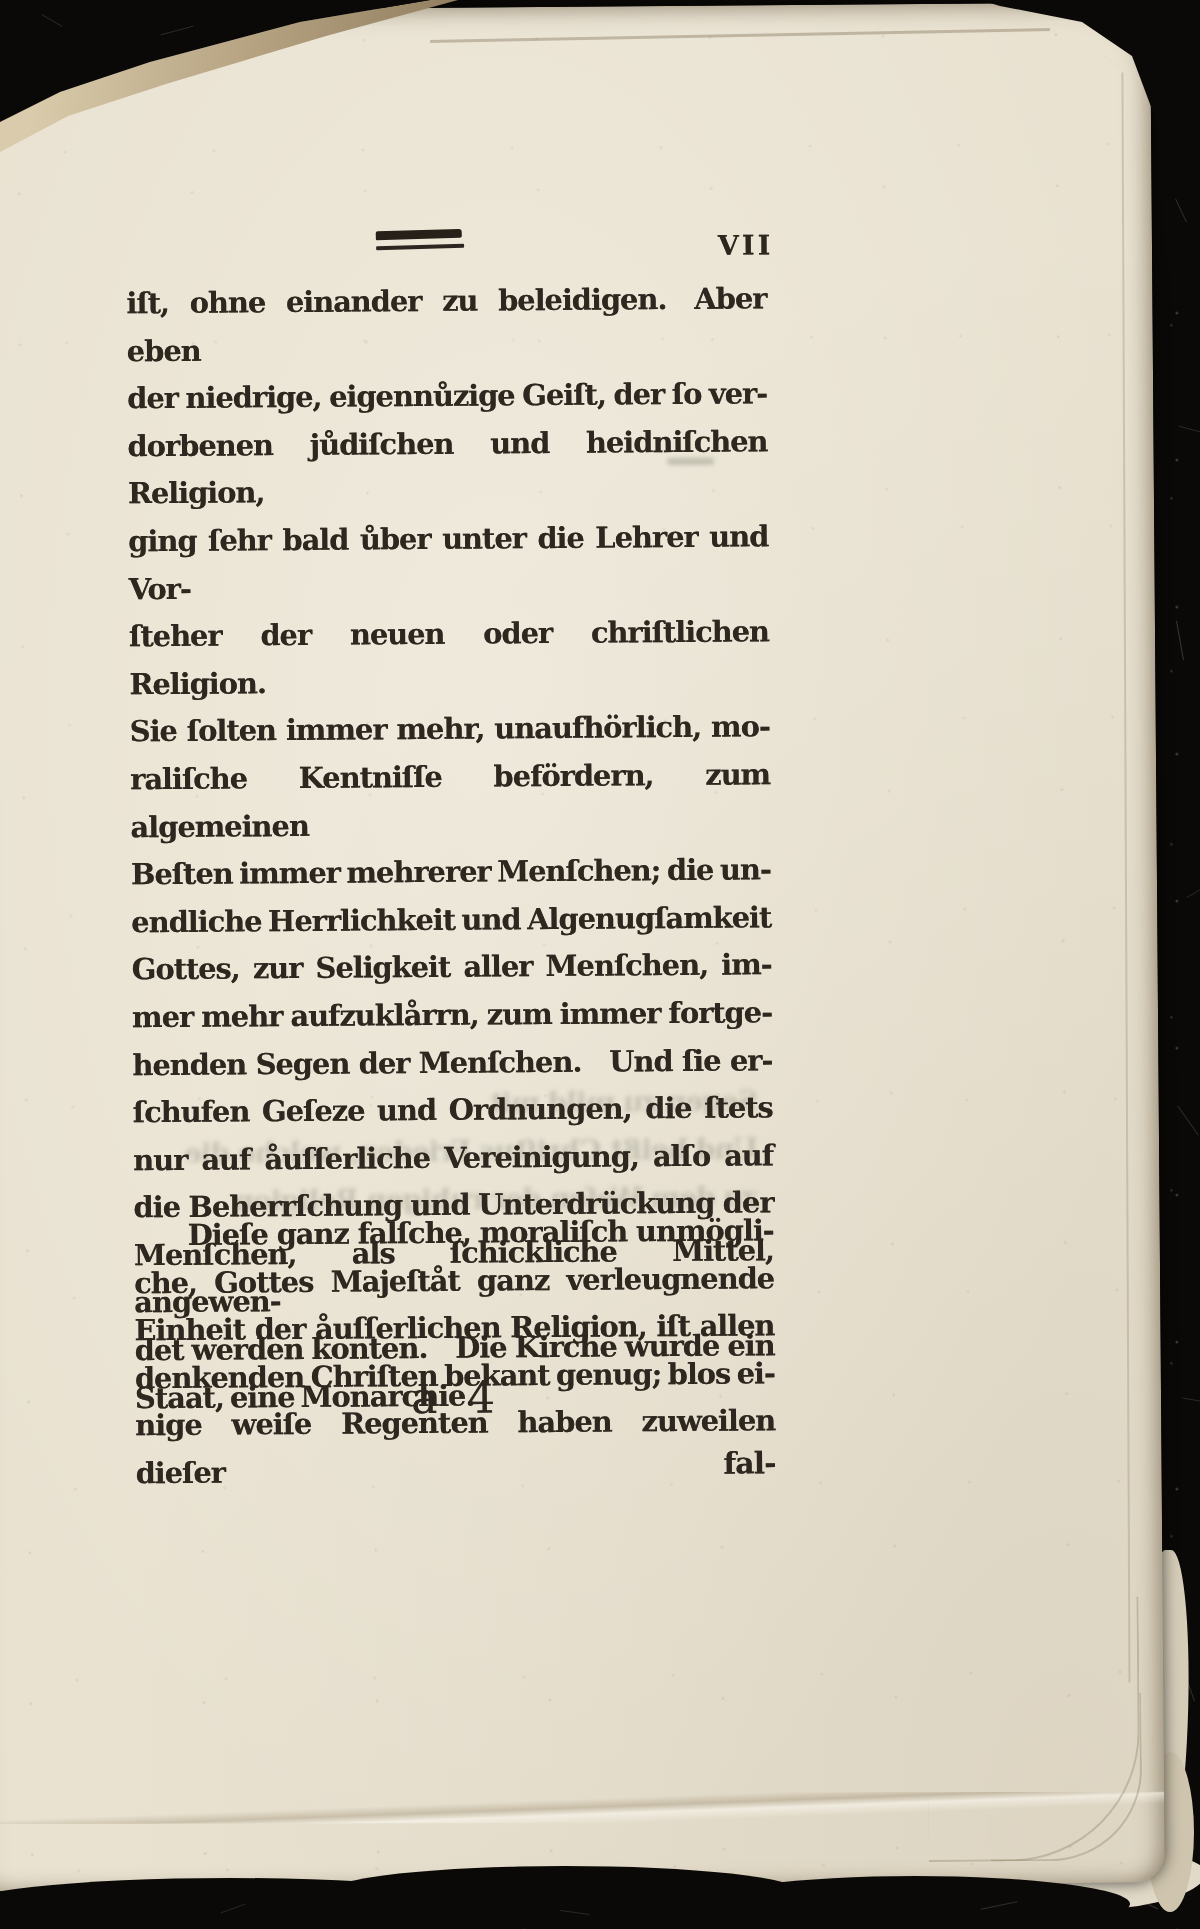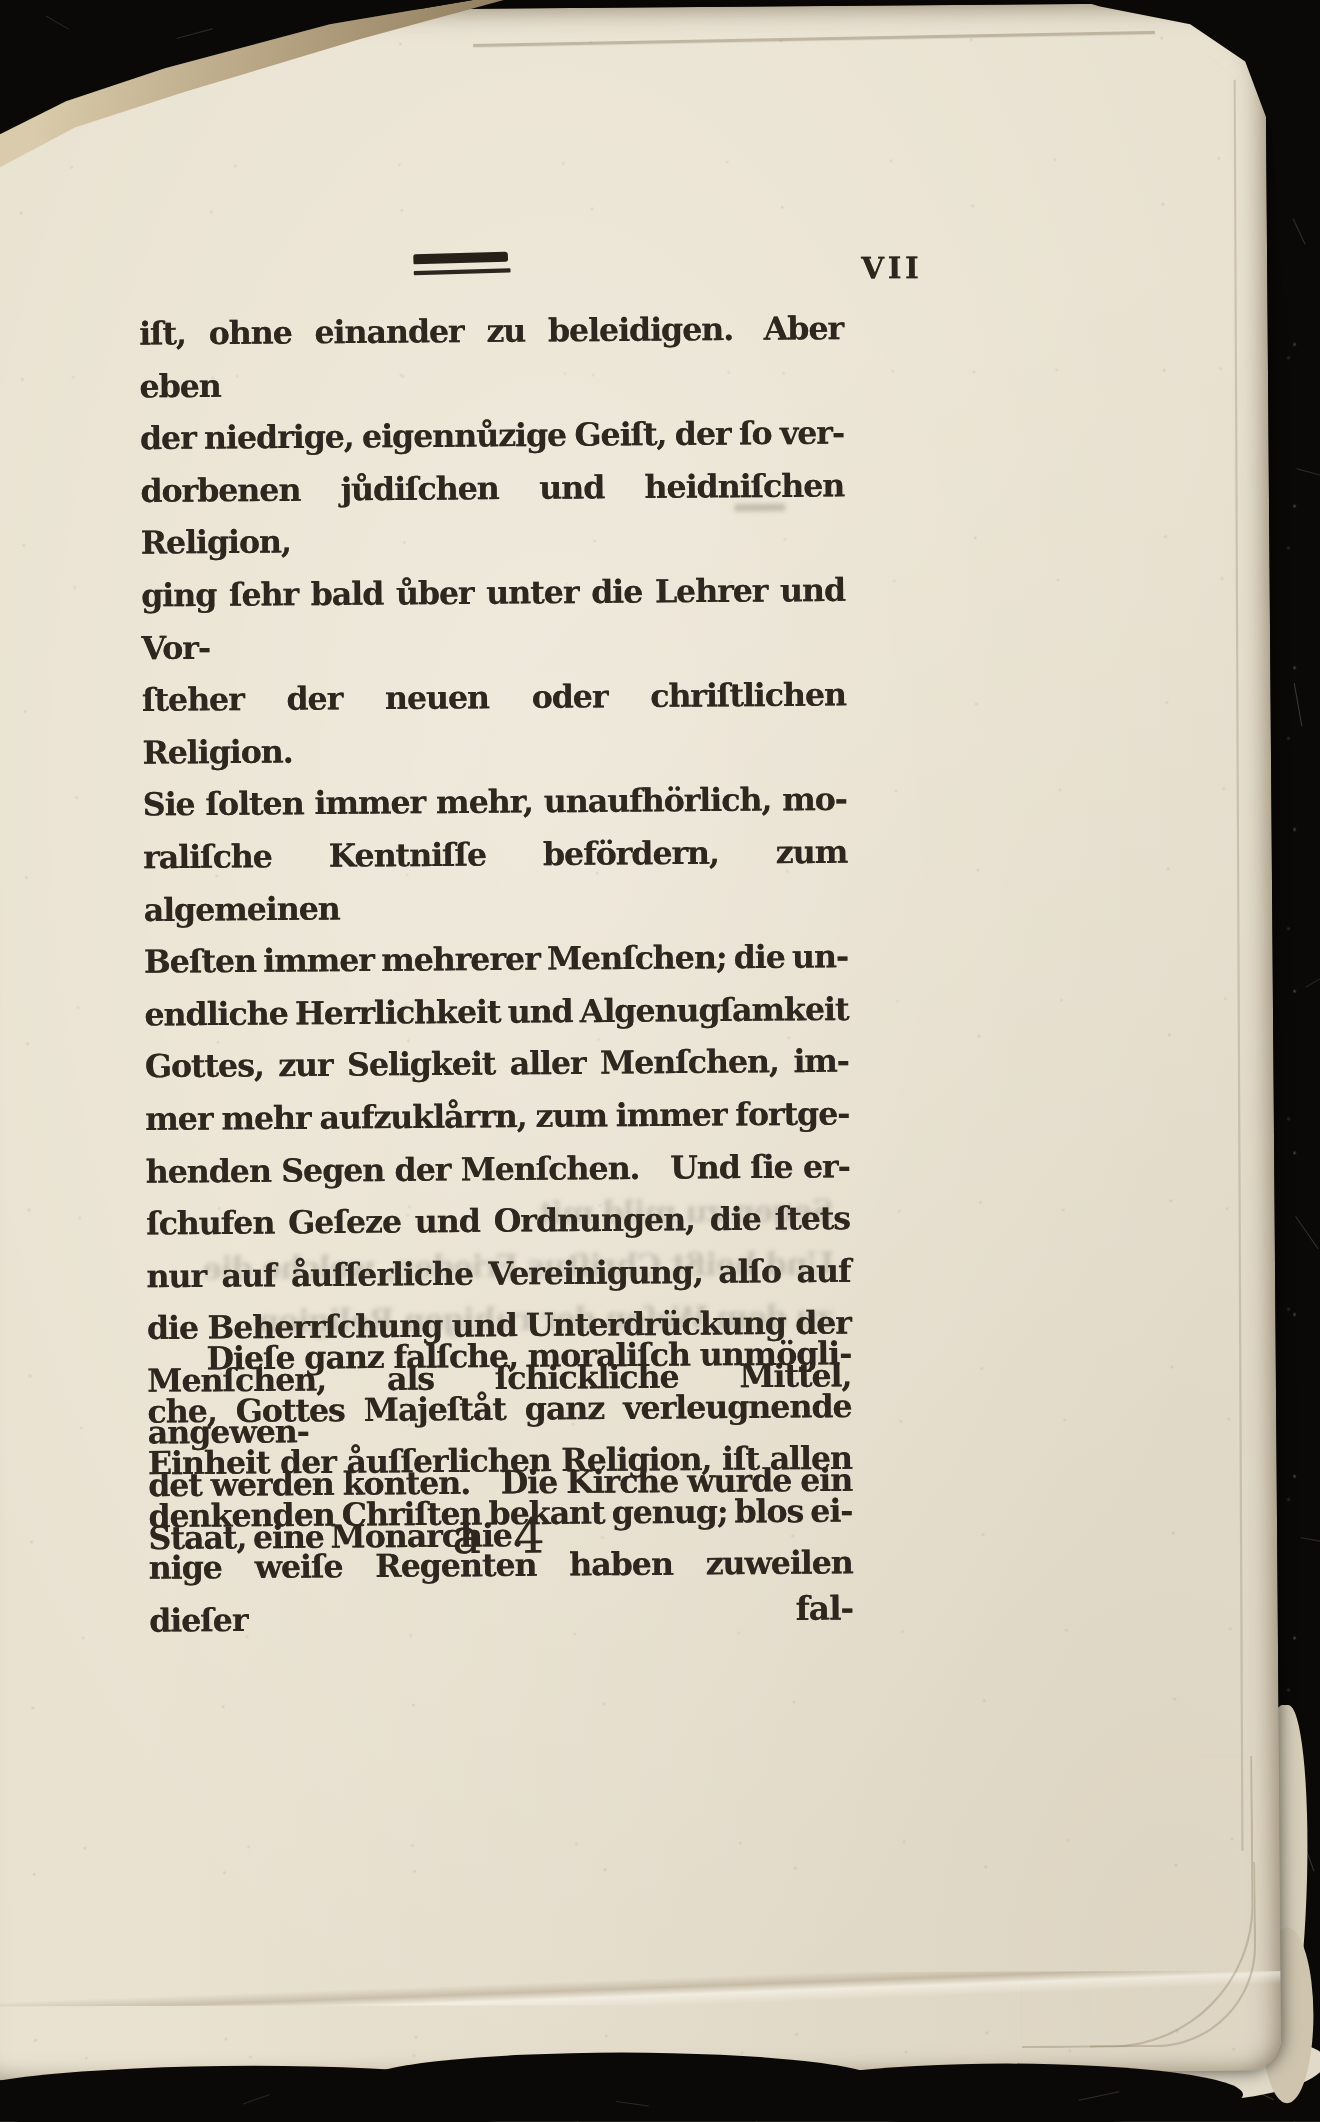--- a/index.html
+++ b/index.html
@@ -49,21 +49,21 @@
     background:transparent;z-index:1;}
   .fold1{left:950px;top:1594px;width:210px;height:262px;border-bottom-right-radius:130px;}
   .fold2{left:1012px;top:1690px;width:150px;height:166px;border-bottom-right-radius:92px;}
 
   .header-divider{position:absolute;left:410px;top:222px;width:86px;z-index:2;
     transform:rotate(-1.2deg);}
   .header-divider .bar1{display:block;width:86px;height:9px;background:#262019;
     border-radius:2px 3px 2px 1px;}
   .header-divider .bar2{display:block;width:88px;height:4px;background:#2c2620;
     margin-top:6px;border-radius:1px;}
-  .pagenum{position:absolute;left:817px;top:224px;z-index:2;
+  .pagenum{position:absolute;left:752px;top:224px;z-index:2;
     font-size:27px;font-weight:bold;letter-spacing:3px;color:#2c261e;
     text-shadow:0 0 .6px rgba(44,38,30,.7);}
 
   .para{position:absolute;left:160px;width:640px;z-index:2;
     font-size:29px;font-weight:bold;line-height:47.6px;color:#2e271f;
     letter-spacing:-1.1px;word-spacing:-3px;
     text-shadow:0 0 .5px rgba(46,39,31,.55);}
   .tline{text-align:justify;text-align-last:justify;}
   .p1{top:270px;}
   .p1 .tline:last-child{text-align-last:left;}

